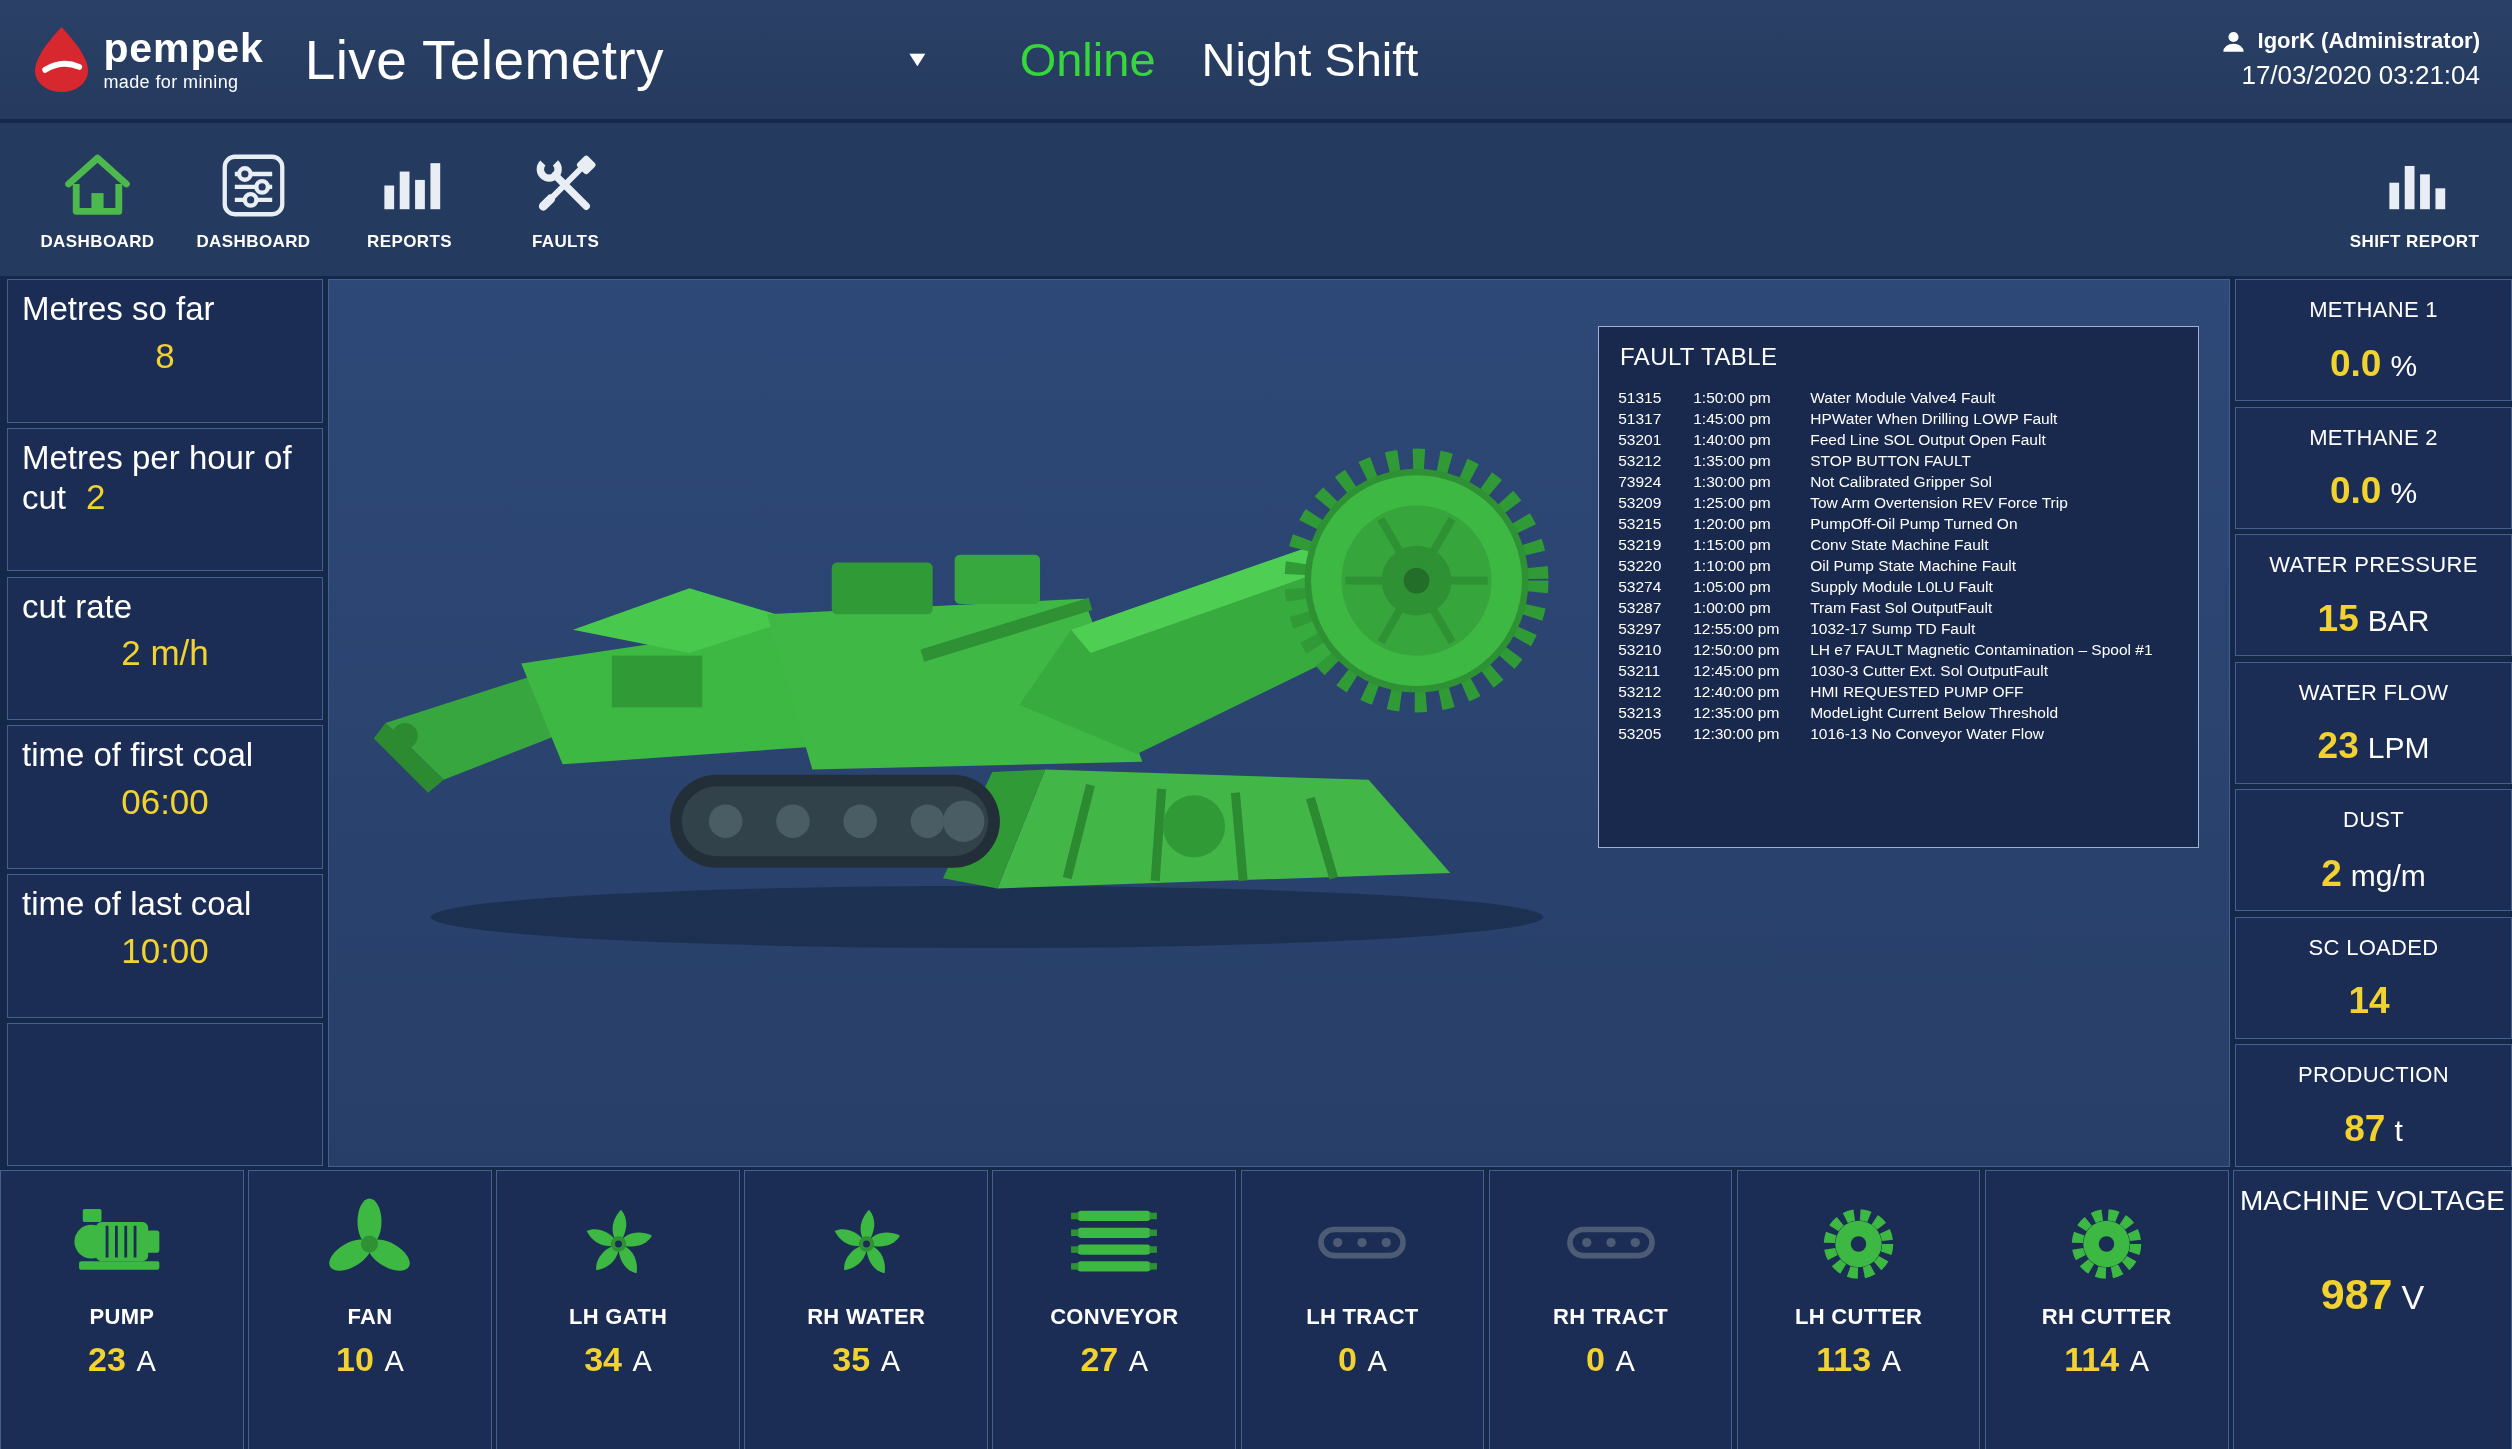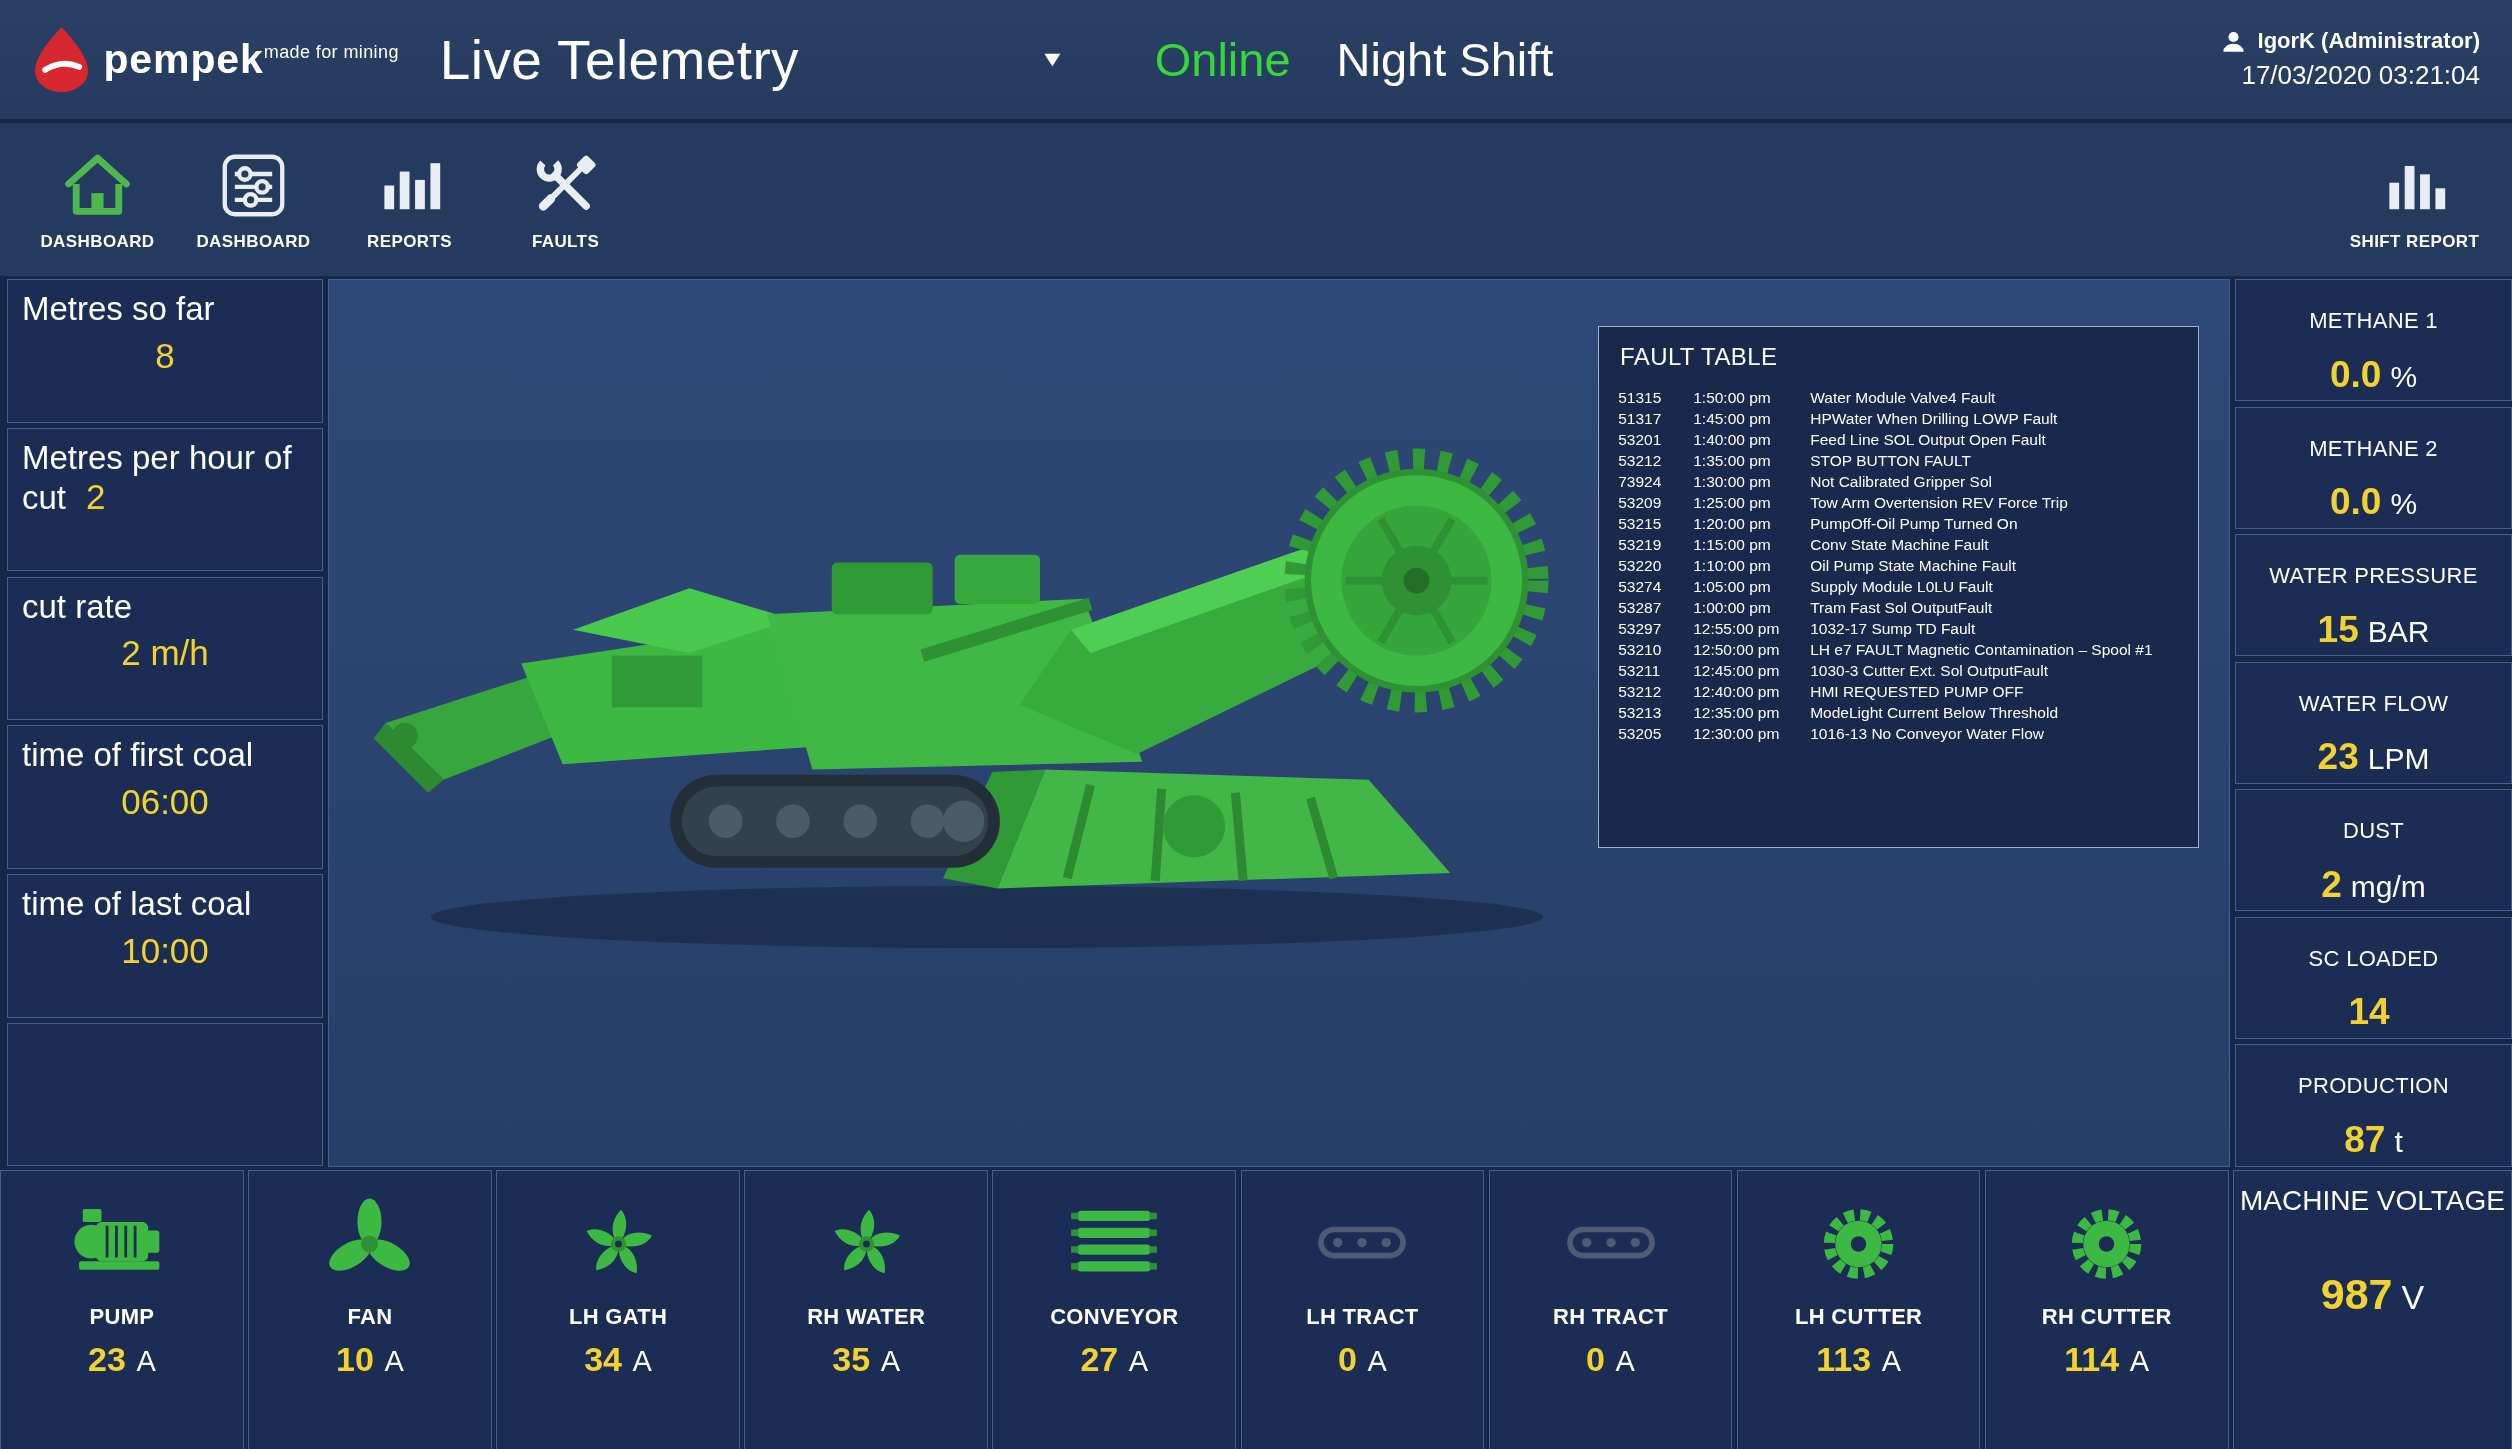--- a/index.html
+++ b/index.html
@@ -7,21 +7,21 @@
     width:2512px;height:1450px;overflow:hidden;
     background:#16284a;color:#fff;
     font-family:"Liberation Sans",sans-serif;
     -webkit-font-smoothing:antialiased;
   }
   .app{display:grid;grid-template-rows:119px 153px 1fr 280px;width:2512px;height:1450px;row-gap:3.5px}
 
   
   .topbar{background:linear-gradient(#2b4066,#253a5e);display:flex;align-items:center;padding:0 32px}
   .logo{display:flex;align-items:center;gap:12.4px}
-  .logo-text{display:flex;flex-direction:row;line-height:1}
+  .logo-text{display:flex;flex-direction:column;line-height:1}
   .logo-name{font-size:41px;font-weight:700;letter-spacing:0.9px}
   .logo-tag{font-size:18px;font-weight:400;margin-top:3.5px;letter-spacing:0.4px}
   .title{font-size:55px;font-weight:300;margin:0 0 0 41px;letter-spacing:0.4px}
   .caret{margin-left:240px;font-size:27px;color:#fff;cursor:pointer;transform:scaleY(.8)}
   .status{margin-left:89px;font-size:47px;color:#35d73a;font-weight:500}
   .shift{margin-left:46px;font-size:47px;font-weight:400}
   .userbox{margin-left:auto;text-align:right;cursor:pointer}
   .user-line{display:flex;align-items:center;justify-content:flex-end;gap:10.6px;font-size:22px;font-weight:700}
   .datetime{font-size:26px;font-weight:400;margin-top:5.3px}
 
@@ -45,21 +45,21 @@
   .stat-inline .stat-value{margin-left:16px}
 
   .main{flex:1;position:relative;background:linear-gradient(#2e4877,#273f68);border:0.9px solid #44608e;overflow:hidden}
   .miner{position:absolute;left:37px;top:114px;width:1242px;height:575px}
 
   .fault-table{position:absolute;top:46px;right:30px;width:601px;height:522px;background:#18294d;border:1.8px solid #9fb2cf;padding:16px 19.5px;box-sizing:border-box}
   .fault-title{font-size:24px;font-weight:400;margin:0 0 16px 1.8px;letter-spacing:0.4px}
   .fault-row{display:grid;grid-template-columns:66px 108px 1fr;column-gap:9px;font-size:15.5px;line-height:21px;white-space:nowrap}
 
   .right-col{width:277px;display:flex;flex-direction:column;gap:5.3px}
-  .sensor-panel{flex:1;display:flex;flex-direction:column;align-items:center;padding-top:28px;gap:19.5px;min-height:0}
+  .sensor-panel{flex:1;display:flex;flex-direction:column;align-items:center;padding-top:17px;gap:19.5px;min-height:0}
   .sensor-label{font-size:22px;font-weight:400;letter-spacing:0.3px}
   .sensor-value{font-size:37px}
   .num{color:#f2d22e;font-weight:600}
   .unit{color:#fff;font-weight:400;margin-left:9px;font-size:30px}
 
   
   .bottom{display:flex;gap:4.4px;min-height:0}
   .motor{flex:1;display:flex;flex-direction:column;align-items:center;padding-top:14px}
   .motor-icon{height:117px;display:flex;align-items:center;justify-content:center}
   .motor-label{font-size:22px;font-weight:700;margin-top:1.8px;letter-spacing:0.3px}

